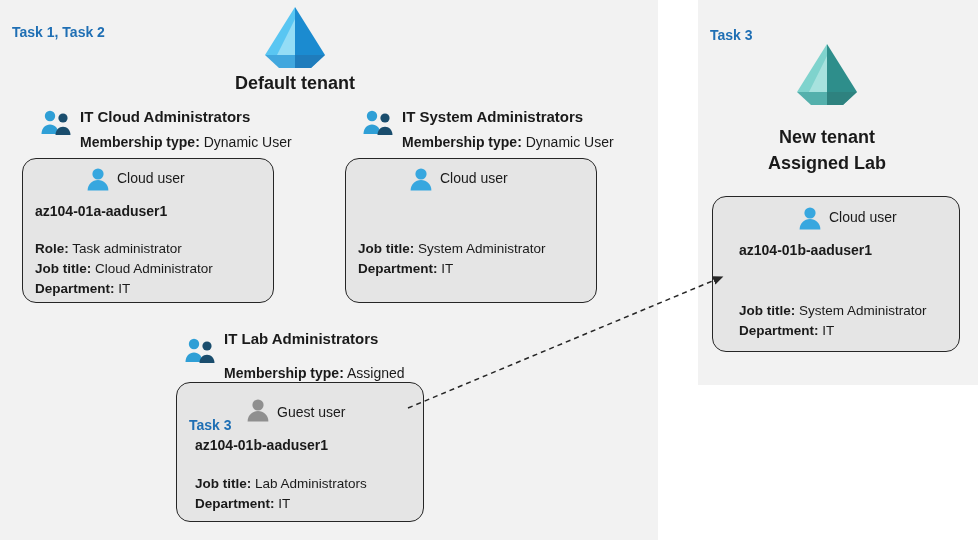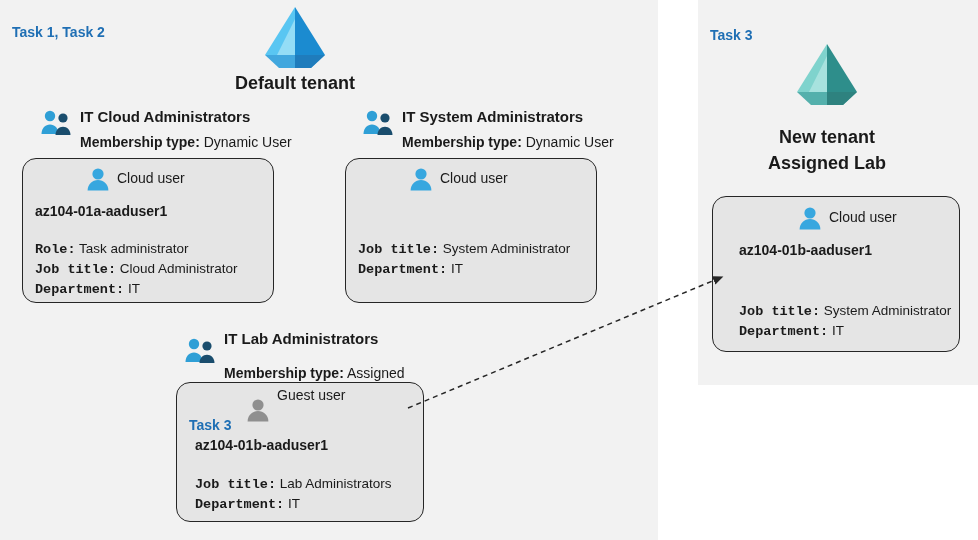--- a/index.html
+++ b/index.html
@@ -69,21 +69,21 @@
     font-size: 14px;
     font-weight: bold;
     color: #1a1a1a;
   }
   .card .attr {
     position: absolute;
     font-size: 13.5px;
     color: #1a1a1a;
     white-space: nowrap;
   }
-  .card .attr b { font-weight: bold; font-family: Liberation Mono, monospace; }
+  .card .attr b { font-weight: bold; }
   .icon { position: absolute; }
   svg { display: block; }
   .arrow-layer {
     position: absolute;
     left: 0; top: 0;
     width: 978px; height: 540px;
     pointer-events: none;
   }
 </style>
 </head>
@@ -191,21 +191,21 @@
 </div>
 
 <div class="card" style="left:176px; top:382px; width:248px; height:140px;">
   <div class="task-label" style="left:12px; top:18px; position:absolute;">Task 3</div>
   <div class="icon" style="left:68px; top:14px;">
     <svg width="26" height="26" viewBox="0 0 26 26">
       <circle cx="13" cy="8" r="5.6" fill="#8f8f8f"></circle>
       <path d="M2.6 24.5 c0-6.2 4.7-10.4 10.4-10.4 s10.4 4.2 10.4 10.4 z" fill="#8f8f8f"></path>
     </svg>
   </div>
-  <div class="usertype" style="left:100px; top:4px;">Guest user</div>
+  <div class="usertype" style="left:100px; top:21px;">Guest user</div>
   <div class="uname" style="left:18px; top:54px;">az104-01b-aaduser1</div>
   <div class="attr" style="left:18px; top:93px;">
     <b>Job title:</b>
     <span>Lab Administrators</span>
   </div>
   <div class="attr" style="left:18px; top:113px;">
     <b>Department:</b>
     <span>IT</span>
   </div>
 </div>

